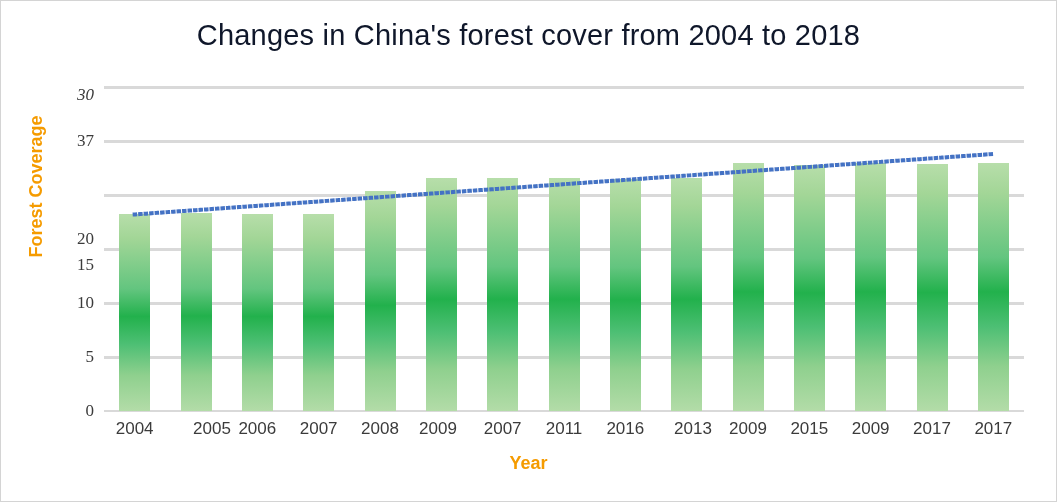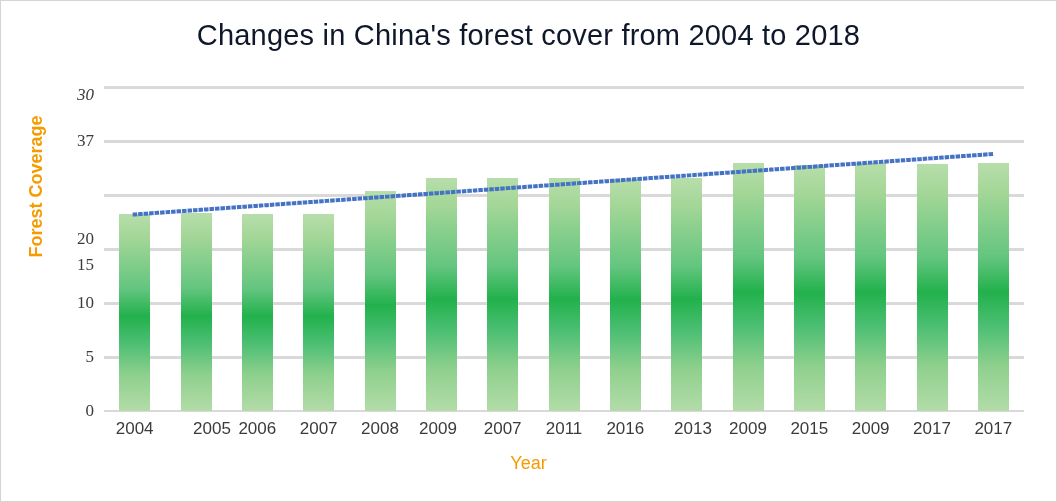--- a/index.html
+++ b/index.html
@@ -122,21 +122,21 @@
     font-family: Liberation Sans, sans-serif;
     white-space: nowrap;
   }
   .x-axis-title {
     position: absolute;
     left: 0;
     top: 452px;
     width: 100%;
     text-align: center;
     font-size: 18px;
-    font-weight: normal;
+    font-weight: bold;
     color: #f59b00;
   }
 </style>
 </head>
 <body>
 
 <div id="chart-root">
 
   <div class="chart-title">Changes in China's forest cover from 2004 to 2018</div>
 

